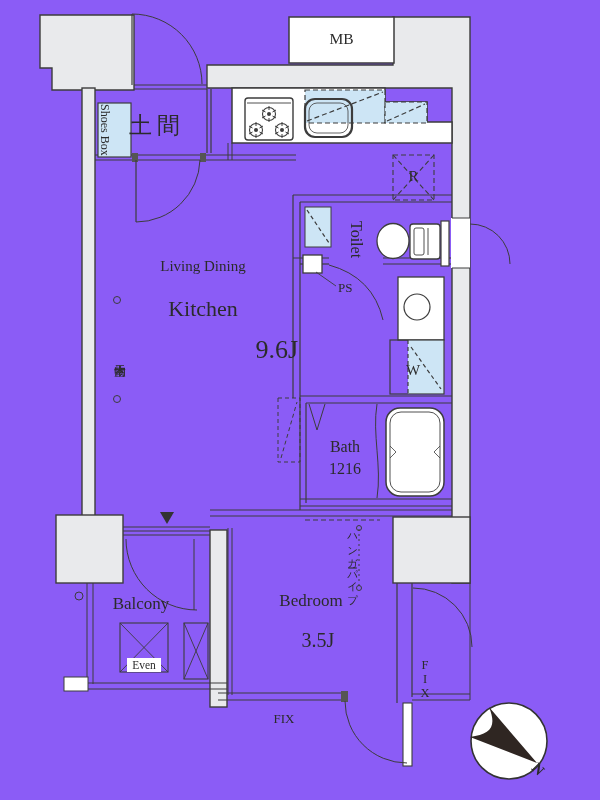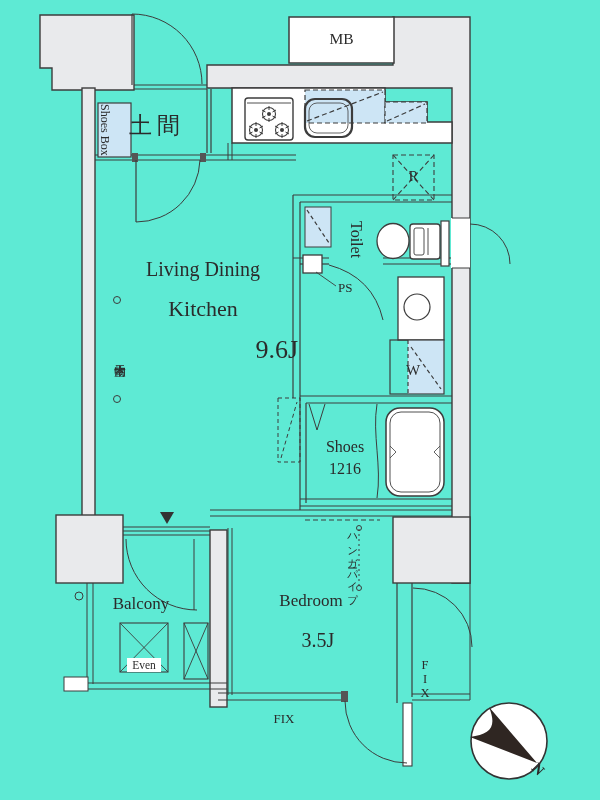--- a/index.html
+++ b/index.html
@@ -1,17 +1,17 @@
 <!DOCTYPE html>
 <html><head>
 <meta charset="utf-8">
 <style>
   html,body{margin:0;padding:0;background:#ffffff;}
   #stage{position:relative;width:600px;height:800px;overflow:hidden;
-         font-family:"Liberation Serif","DejaVu Serif",serif;color:#2b2b2b;background:#5eead4;}
+         font-family:"Liberation Serif","DejaVu Serif",serif;color:#2b2b2b;background:#8b5cf6;}
   #plan-svg{position:absolute;left:0;top:0;}
   .lbl{position:absolute;line-height:1.22;}
   .c{text-align:center;}
   .v{writing-mode:vertical-rl;}
   .vlr{writing-mode:vertical-lr;}
   .up{text-orientation:upright;}
   .bgw{background:#fff;margin-top:18px;}
 </style>
 </head>
 <body>
@@ -215,34 +215,34 @@
     <path d="M537,763 L489,707 C497,727 491,734 470,737 Z" fill="#2f2622" stroke="none"></path>
   </g>
 </svg>
 
 <div class="lbl c" style="left:289px;top:30px;width:105px;font-size:15.5px;">MB</div>
 
 <div class="lbl c" style="left:118px;top:112px;width:78px;font-size:23px;letter-spacing:5px;">土間</div>
 
 <div class="lbl c vlr" style="left:97px;top:104px;width:34px;height:52px;font-size:12px;line-height:1.25;">Shoes Box</div>
 
-<div class="lbl c" style="left:108px;top:257px;width:190px;font-size:20px;">Living Dining</div>
+<div class="lbl c" style="left:108px;top:257px;width:190px;font-size:15px;">Living Dining</div>
 <div class="lbl c" style="left:108px;top:296px;width:190px;font-size:22px;">Kitchen</div>
 <div class="lbl c" style="left:108px;top:334px;width:190px;font-size:26px;text-align:right;">9.6J</div>
 
 <div class="lbl c v" style="left:341px;top:204px;width:25px;height:72px;font-size:16px;">Toilet</div>
 
 <div class="lbl" style="left:338px;top:280px;width:30px;font-size:13px;">PS</div>
 
 
 <div class="lbl c" style="left:398px;top:361px;width:30px;font-size:15px;">W</div>
 
 <div class="lbl c" style="left:393px;top:167px;width:41px;font-size:15px;">R</div>
 
-<div class="lbl c" style="left:316px;top:437px;width:58px;font-size:16px;">Shoes</div>
+<div class="lbl c" style="left:316px;top:437px;width:58px;font-size:16px;">Bath</div>
 <div class="lbl c" style="left:316px;top:459px;width:58px;font-size:16px;">1216</div>
 
 <div class="lbl c" style="left:246px;top:591px;width:130px;font-size:17px;text-align:center;">Bedroom</div>
 <div class="lbl c" style="left:253px;top:628px;width:130px;font-size:20px;">3.5J</div>
 
 <div class="lbl c" style="left:97px;top:594px;width:88px;font-size:17px;">Balcony</div>
 
 <div class="lbl c bgw" style="left:127px;top:640px;width:34px;font-size:11.5px;">Even</div>
 
 <div class="lbl c" style="left:259px;top:711px;width:50px;font-size:13px;">FIX</div>

